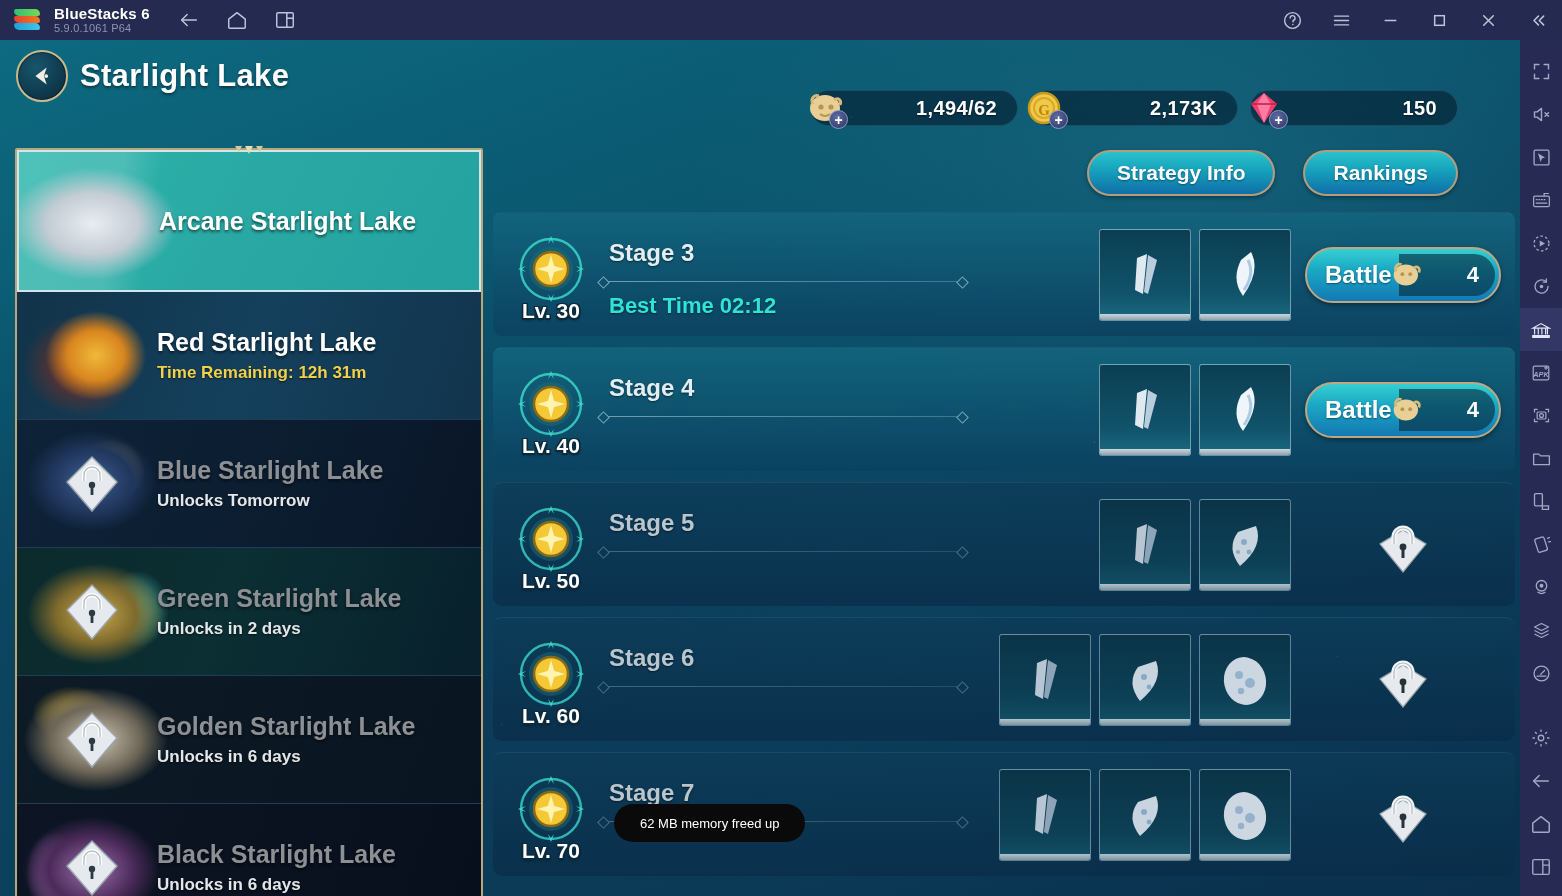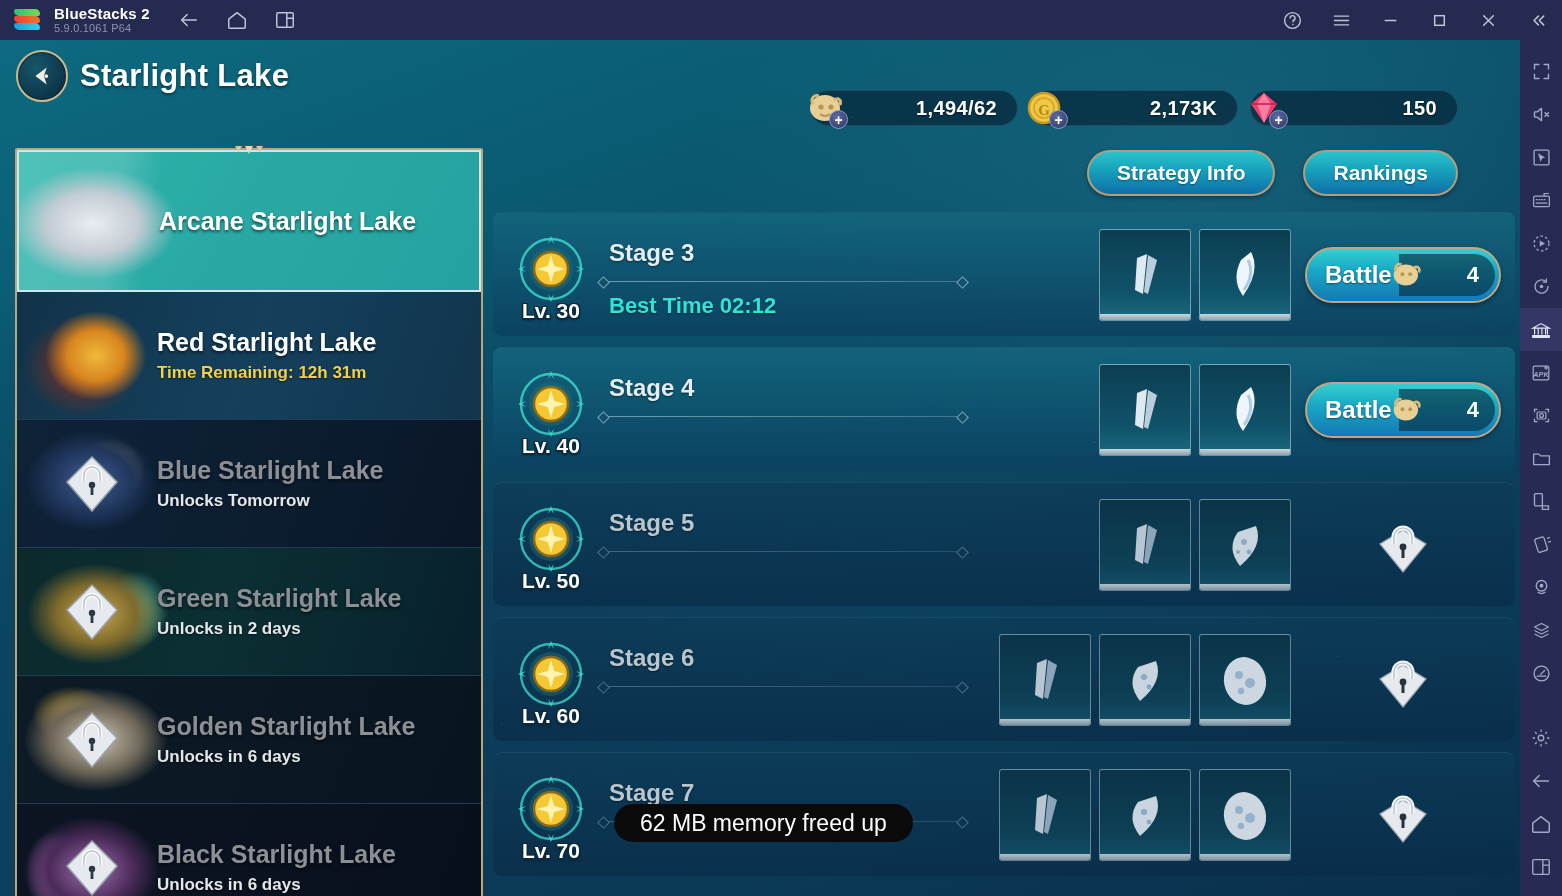--- a/index.html
+++ b/index.html
@@ -226,39 +226,39 @@
   .battle-cost .n { color: #fff; font-size: 22px; font-weight: bold; }
   .ticket-ico { position: absolute; left: -14px; top: 2px; width: 40px; height: 38px; }
   .lock-btn { width: 196px; display: flex; align-items: center; justify-content: center; flex: 0 0 auto; margin-right: 14px; }
   .lock-gem { width: 54px; height: 58px; }
 
   
   .toast {
     position: absolute; left: 614px; top: 764px;
     height: 38px; padding: 0 26px; border-radius: 19px;
     background: #0a0a0a;
-    color: #fff; font-size: 23px;
+    color: #fff; font-size: 13px;
     display: flex; align-items: center; justify-content: center;
     z-index: 40;
   }
   .dimmed { color: #9aa5ad; }
 </style>
 </head>
 <body>
 
 <div id="root">
 
   <div class="titlebar">
     <div class="bs-logo">
         <i></i>
         <i></i>
         <i></i>
       </div>
     <div class="bs-title">
-      <div class="name">BlueStacks 2</div>
+      <div class="name">BlueStacks 6</div>
       <div class="ver">5.9.0.1061 P64</div>
     </div>
     <div class="tb-icons">
       <span class="icon-btn">
         <svg width="22" height="22" viewBox="0 0 24 24" fill="none" stroke="#cdd2e6" stroke-width="1.6" stroke-linecap="round" stroke-linejoin="round">
             <path d="M20 12H4"></path>
             <path d="M10 6l-6 6 6 6"></path>
           </svg>
       </span>
       <span class="icon-btn">

